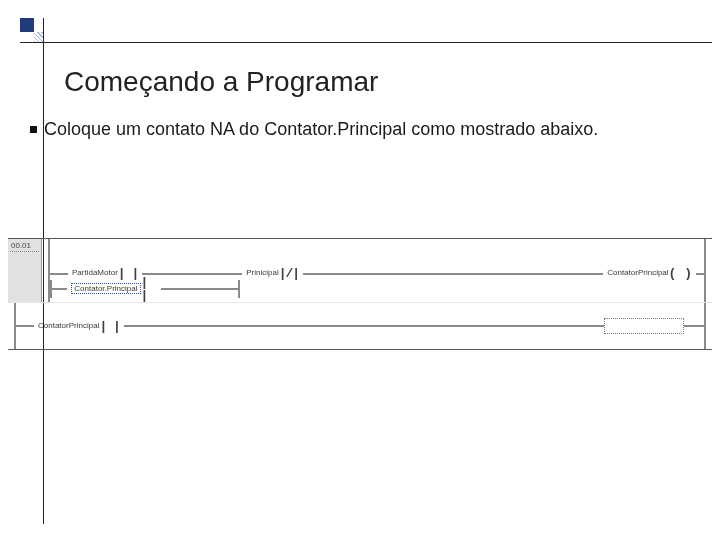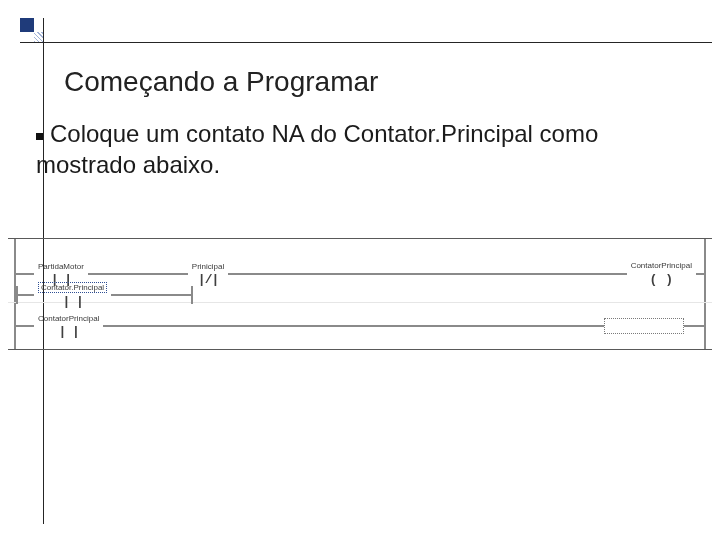--- a/index.html
+++ b/index.html
@@ -42,22 +42,22 @@
   }
   .title {
     position: absolute;
     top: 60px; left: 64px;
     font-size: 28px;
     color: #222;
     margin-top: 6px;
   }
   .body-text {
     position: absolute;
-    top: 118px; left: 36px;
-    font-size: 24px;
+    top: 118px; left: 30px;
+    font-size: 18px;
     line-height: 1.3;
     max-width: 640px;
   }
   .bullet {
     display: inline-block; width: 7px; height: 7px;
     background: #111; margin-right: 7px; margin-bottom: 2px;
   }
 
   
   .ladder {
@@ -99,21 +99,21 @@
     flex: 1 1 auto;
     display: flex;
     align-items: center;
     position: relative;
   }
   .wire {
     height: 2px; background: #8a8a8a;
     align-self: center;
   }
   .elem {
-    display: flex; flex-direction: column; align-items: center;
+    display: flex; flex-direction: row; align-items: center;
     padding: 0 4px;
     position: relative;
   }
   .elem-label {
     font-size: 8px;
     color: #3a3a3a;
     margin-bottom: 2px;
     white-space: nowrap;
   }
   .elem-label.boxed {
@@ -169,20 +169,21 @@
 
 <div class="title">Começando a Programar</div>
 
 <div class="body-text">
   <span class="bullet"></span><span>Coloque um contato NA do Contator.Principal como mostrado abaixo.</span>
 </div>
 
 <div class="ladder">
 
   <div class="rung rung-1">
+    <div class="gutter gutter-dotted">00.01</div>
     <div class="rail"></div>
 
     <div class="track" style="padding-top:6px;">
       <div class="wire" style="flex:0 0 18px"></div>
 
       <div class="elem branch-wrap">
         <span class="elem-label">PartidaMotor</span>
         <span class="sym">| |</span>
 
         <div class="branch" style="left:-18px; width:190px;">

